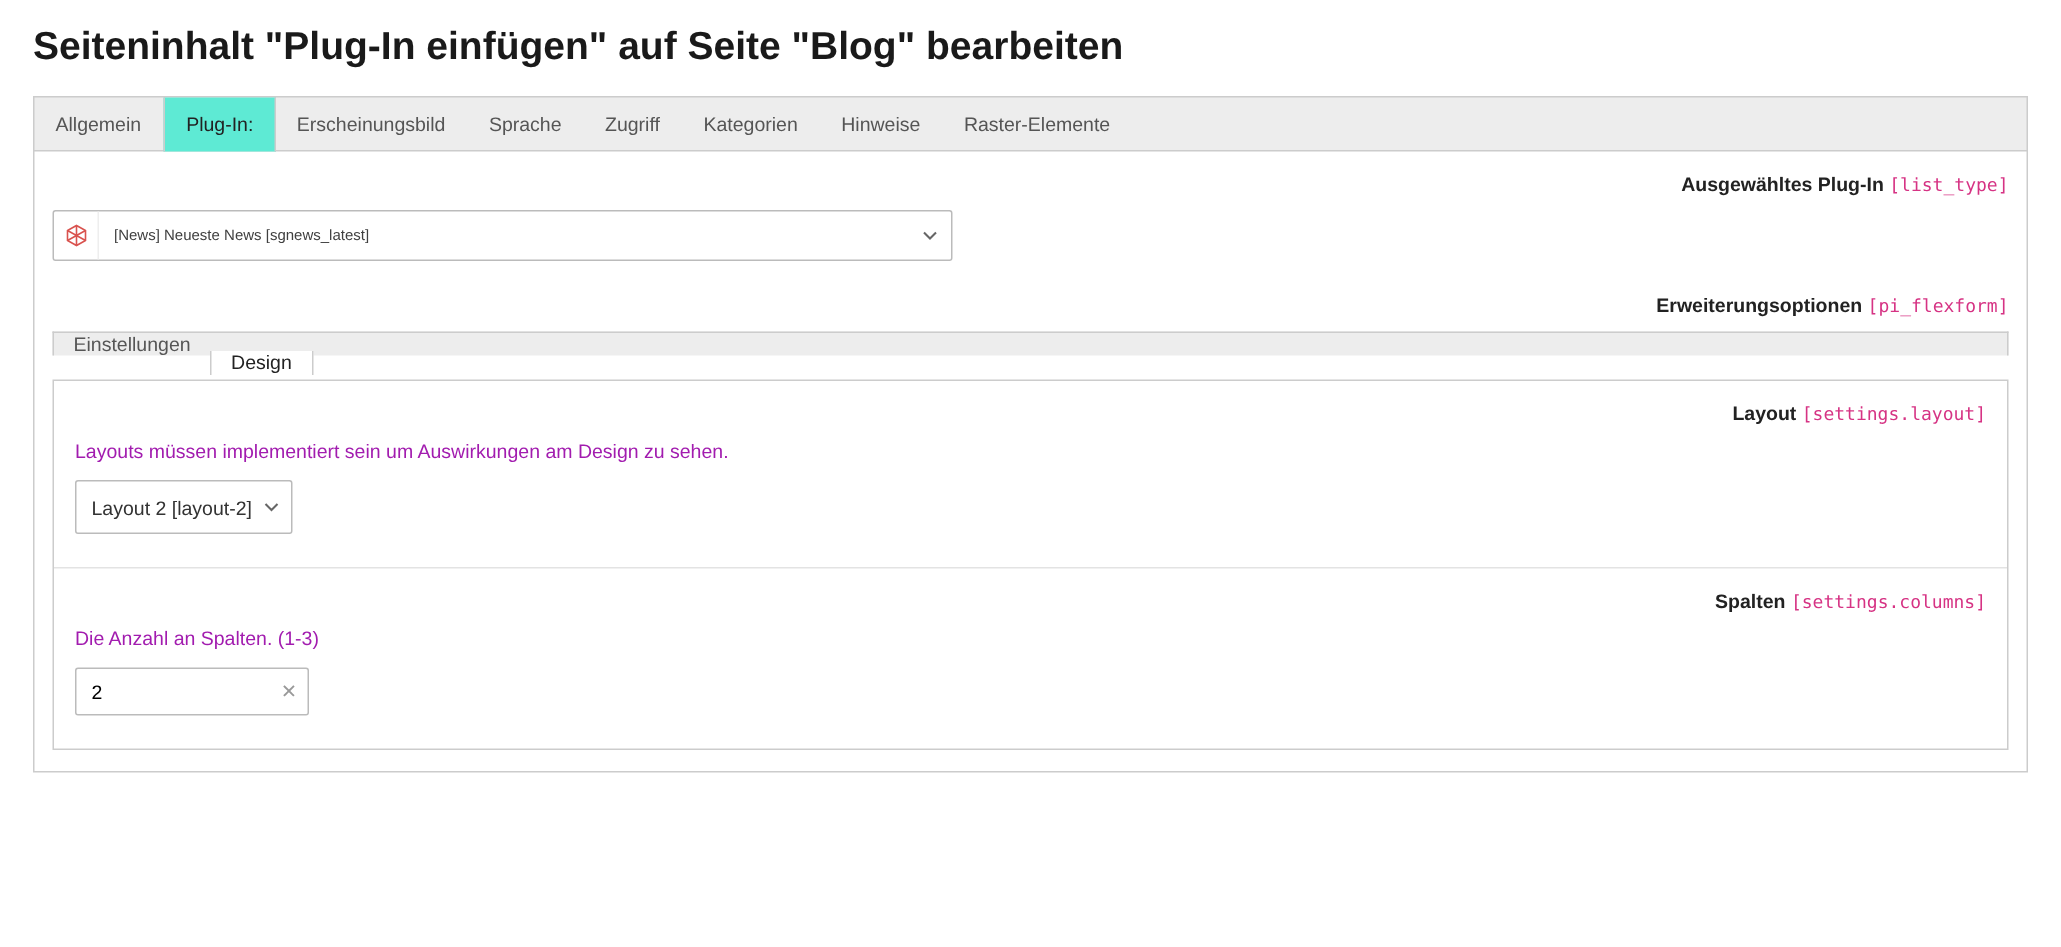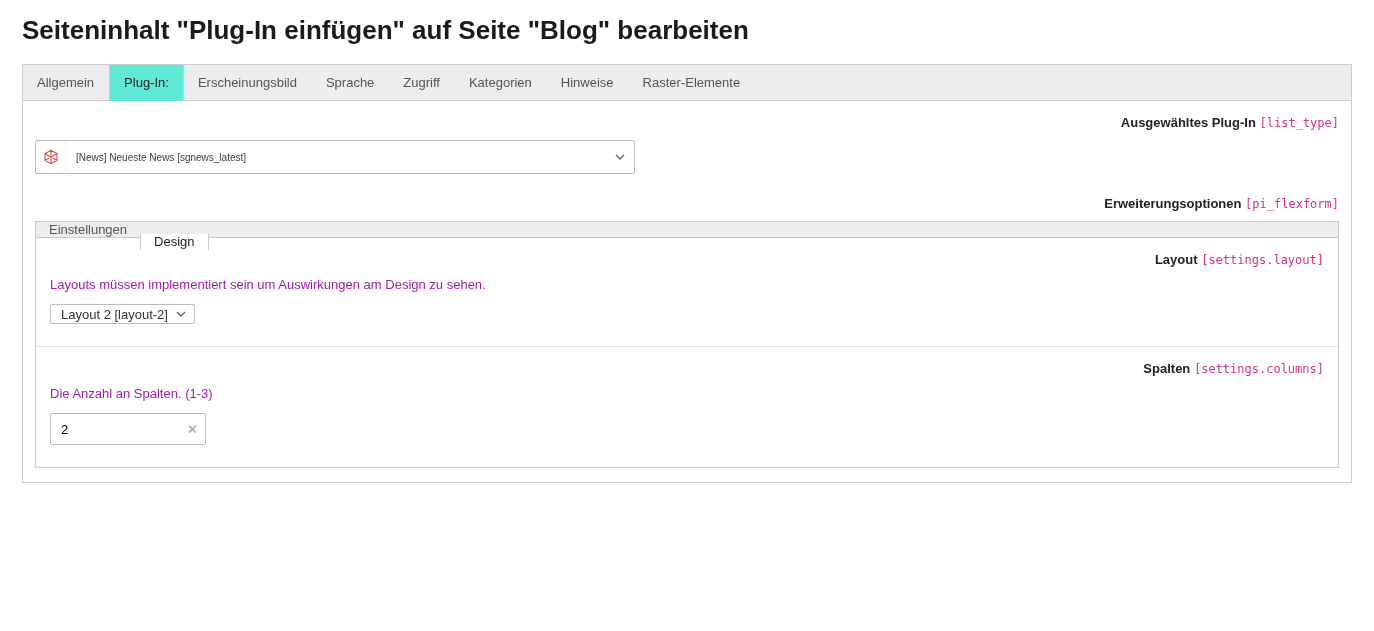--- a/index.html
+++ b/index.html
@@ -108,37 +108,38 @@
     border-left: 1px solid #ccc;
     border-right: 1px solid #ccc;
     color: #222;
     position: relative;
     top: 13px;
     margin-top: -1px;
   }
   .subpanel {
     border: 1px solid #ccc;
     background: #fff;
+    margin-top: 16px;
   }
   .subfield {
     padding: 14px 14px 22px 14px;
     border-bottom: 1px solid #e3e3e3;
   }
   .subfield:last-child { border-bottom: none; }
   .helptext {
     color: #a21caf;
     font-size: 13px;
     margin: 4px 0 12px 0;
   }
   .small-select {
     display: inline-flex;
     align-items:center;
     border: 1px solid #bbb;
     border-radius: 2px;
-    height: 20px;
+    height: 36px;
     padding: 0 8px 0 10px;
     background: #fff;
     font-size: 13px;
     gap: 8px;
     cursor: pointer;
   }
   .small-input-wrap {
     position: relative;
     width: 156px;
   }

